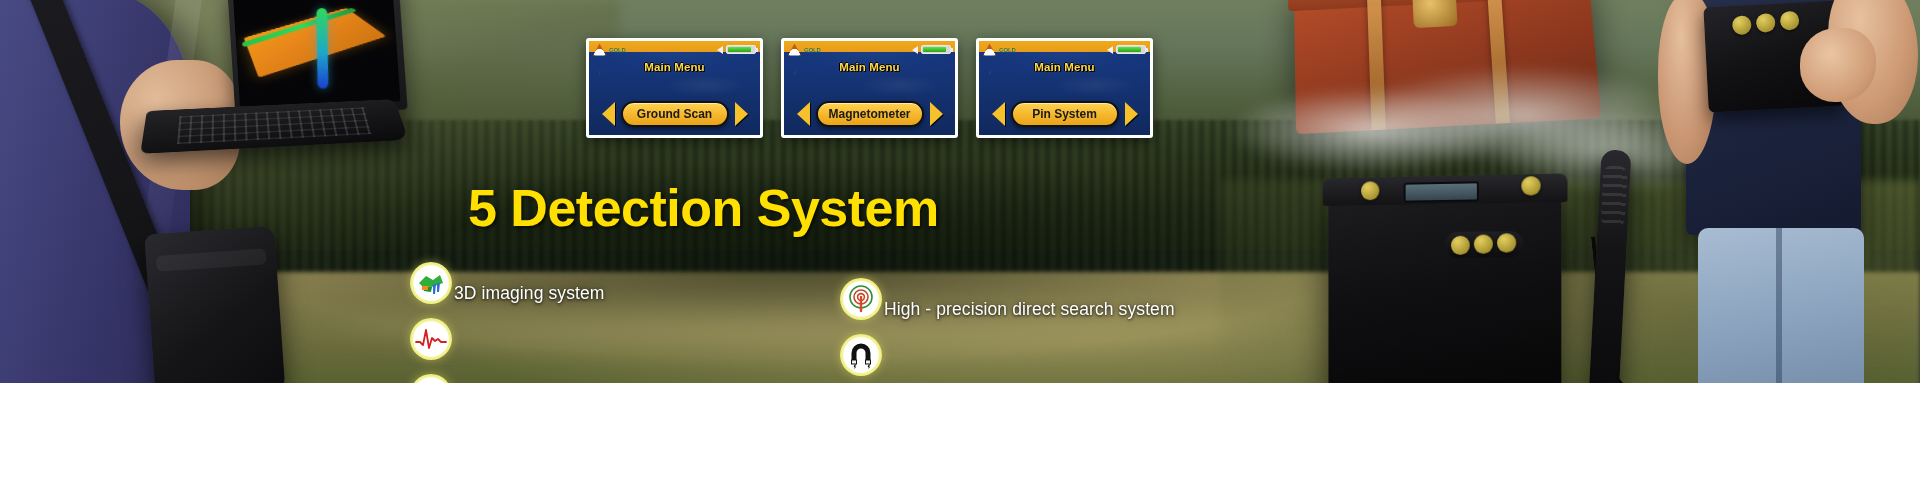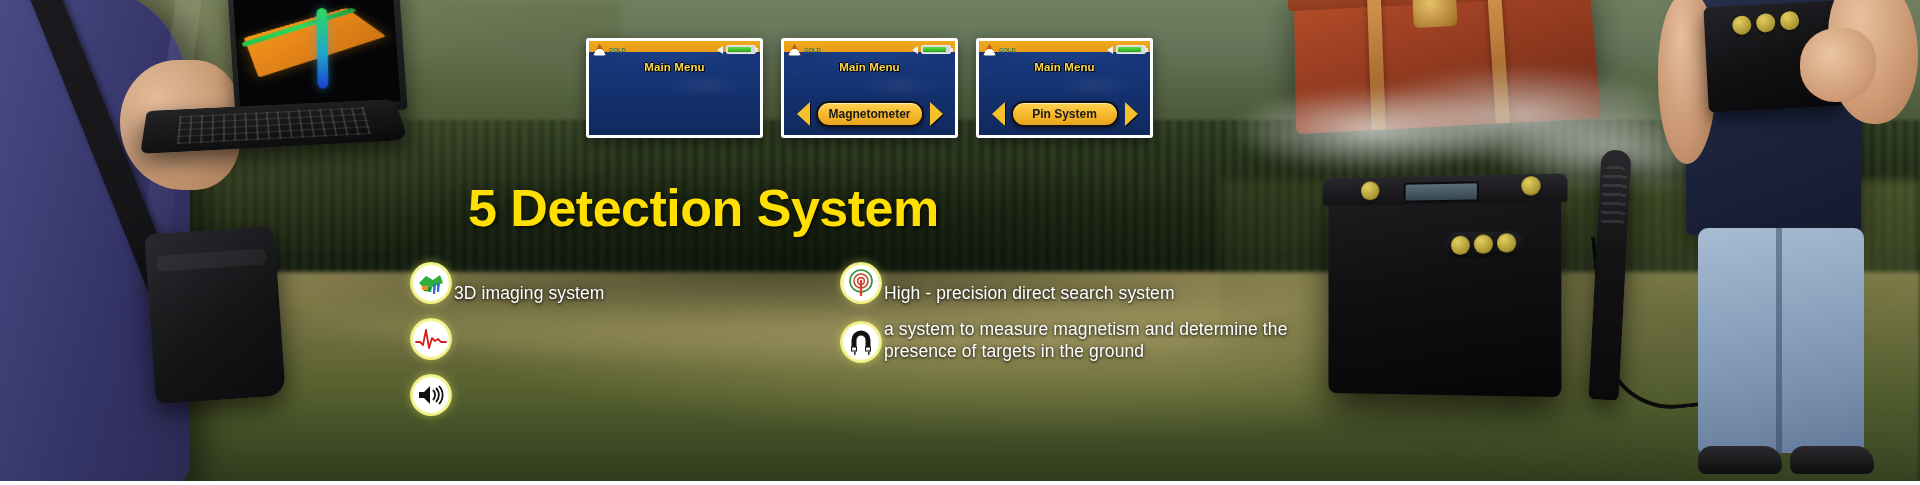--- a/index.html
+++ b/index.html
@@ -5,21 +5,21 @@
   * { box-sizing: border-box; margin: 0; padding: 0; }
   html, body {
     width: 1920px; height: 485px;
     overflow: hidden;
     font-family: "Liberation Sans", sans-serif;
   }
 
   
   #banner {
     position: relative;
-    width: 1920px; height: 481px;
+    width: 1920px; height: 383px;
     overflow: hidden;
     background: #0f172a;
     padding-left: 36px;
   }
 
   
   .bg-layer { position: absolute; inset: 0; }
 
   .bg-sky {
     position: absolute; left: 0; top: 0; width: 1920px; height: 250px;
@@ -371,21 +371,21 @@
     font-size: 52px; font-weight: bold; color: #ffe000;
     letter-spacing: -.5px;
     text-shadow: 2px 2px 3px rgba(0,0,0,.55), 0 0 12px rgba(0,0,0,.35);
     white-space: nowrap;
   }
 
   
   .features { position:absolute; left: 410px; top: 262px; width: 880px; }
   .feat-col { position:absolute; }
   .col-left  { left: 0;   top: 0;  width: 420px; }
-  .col-right { left: 430px; top: 0; width: 450px; }
+  .col-right { left: 430px; top: 16px; width: 450px; }
 
   .feat {
     display:flex; align-items:flex-end; gap: 2px; margin-bottom: 14px;
   }
   .feat-ico {
     flex: 0 0 auto;
     width: 42px; height: 42px; border-radius: 50%;
     background: radial-gradient(circle at 50% 50%, #ffffff 0 58%, #f3f39a 62%, #e8e84f 82%, #dcdc2e 100%);
     box-shadow: 0 0 10px rgba(226,226,90,.5);
     display:flex; align-items:center; justify-content:center;
@@ -487,20 +487,25 @@
         </div>
         <div class="status">
           <span class="spk"></span>
           <span class="batt">
               <i></i>
             </span>
         </div>
       </div>
       <div class="panel-art"></div>
       <div class="panel-title">Main Menu</div>
+      <div class="panel-row">
+        <span class="arrow-l"></span>
+        <span class="menu-btn">Ground Scan</span>
+        <span class="arrow-r"></span>
+      </div>
     </div>
 
     <div class="panel">
       <div class="panel-topbar">
         <div class="brand">
           <span class="brand-mark"></span>
           <span class="brand-text">GOLD</span>
         </div>
         <div class="status">
           <span class="spk"></span>
@@ -597,18 +602,17 @@
       <div class="feat three-line rrow2">
         <span class="feat-ico">
           <svg width="28" height="28" viewBox="0 0 28 28" aria-hidden="true">
             <path d="M7 20 V12 a7 7 0 0 1 14 0 V20" fill="none" stroke="#111" stroke-width="5" stroke-linecap="butt"></path>
             <rect x="4.5" y="19" width="5" height="4" fill="#f0f0f0" stroke="#111" stroke-width="1"></rect>
             <rect x="18.5" y="19" width="5" height="4" fill="#f0f0f0" stroke="#111" stroke-width="1"></rect>
             <path d="M7.6 23.5 l1.6 0 -1.2 2.2 1.4 0 -2.4 2.3 .8 -2 -1.2 0 Z" fill="#111"></path>
             <path d="M21.6 23.5 l1.6 0 -1.2 2.2 1.4 0 -2.4 2.3 .8 -2 -1.2 0 Z" fill="#111"></path>
           </svg>
         </span>
-        <span class="feat-txt">a system to measure magnetism and determine the presence of targets in the ground</span>
       </div>
     </div>
   </div>
 
 </div>
 
 </body></html>

